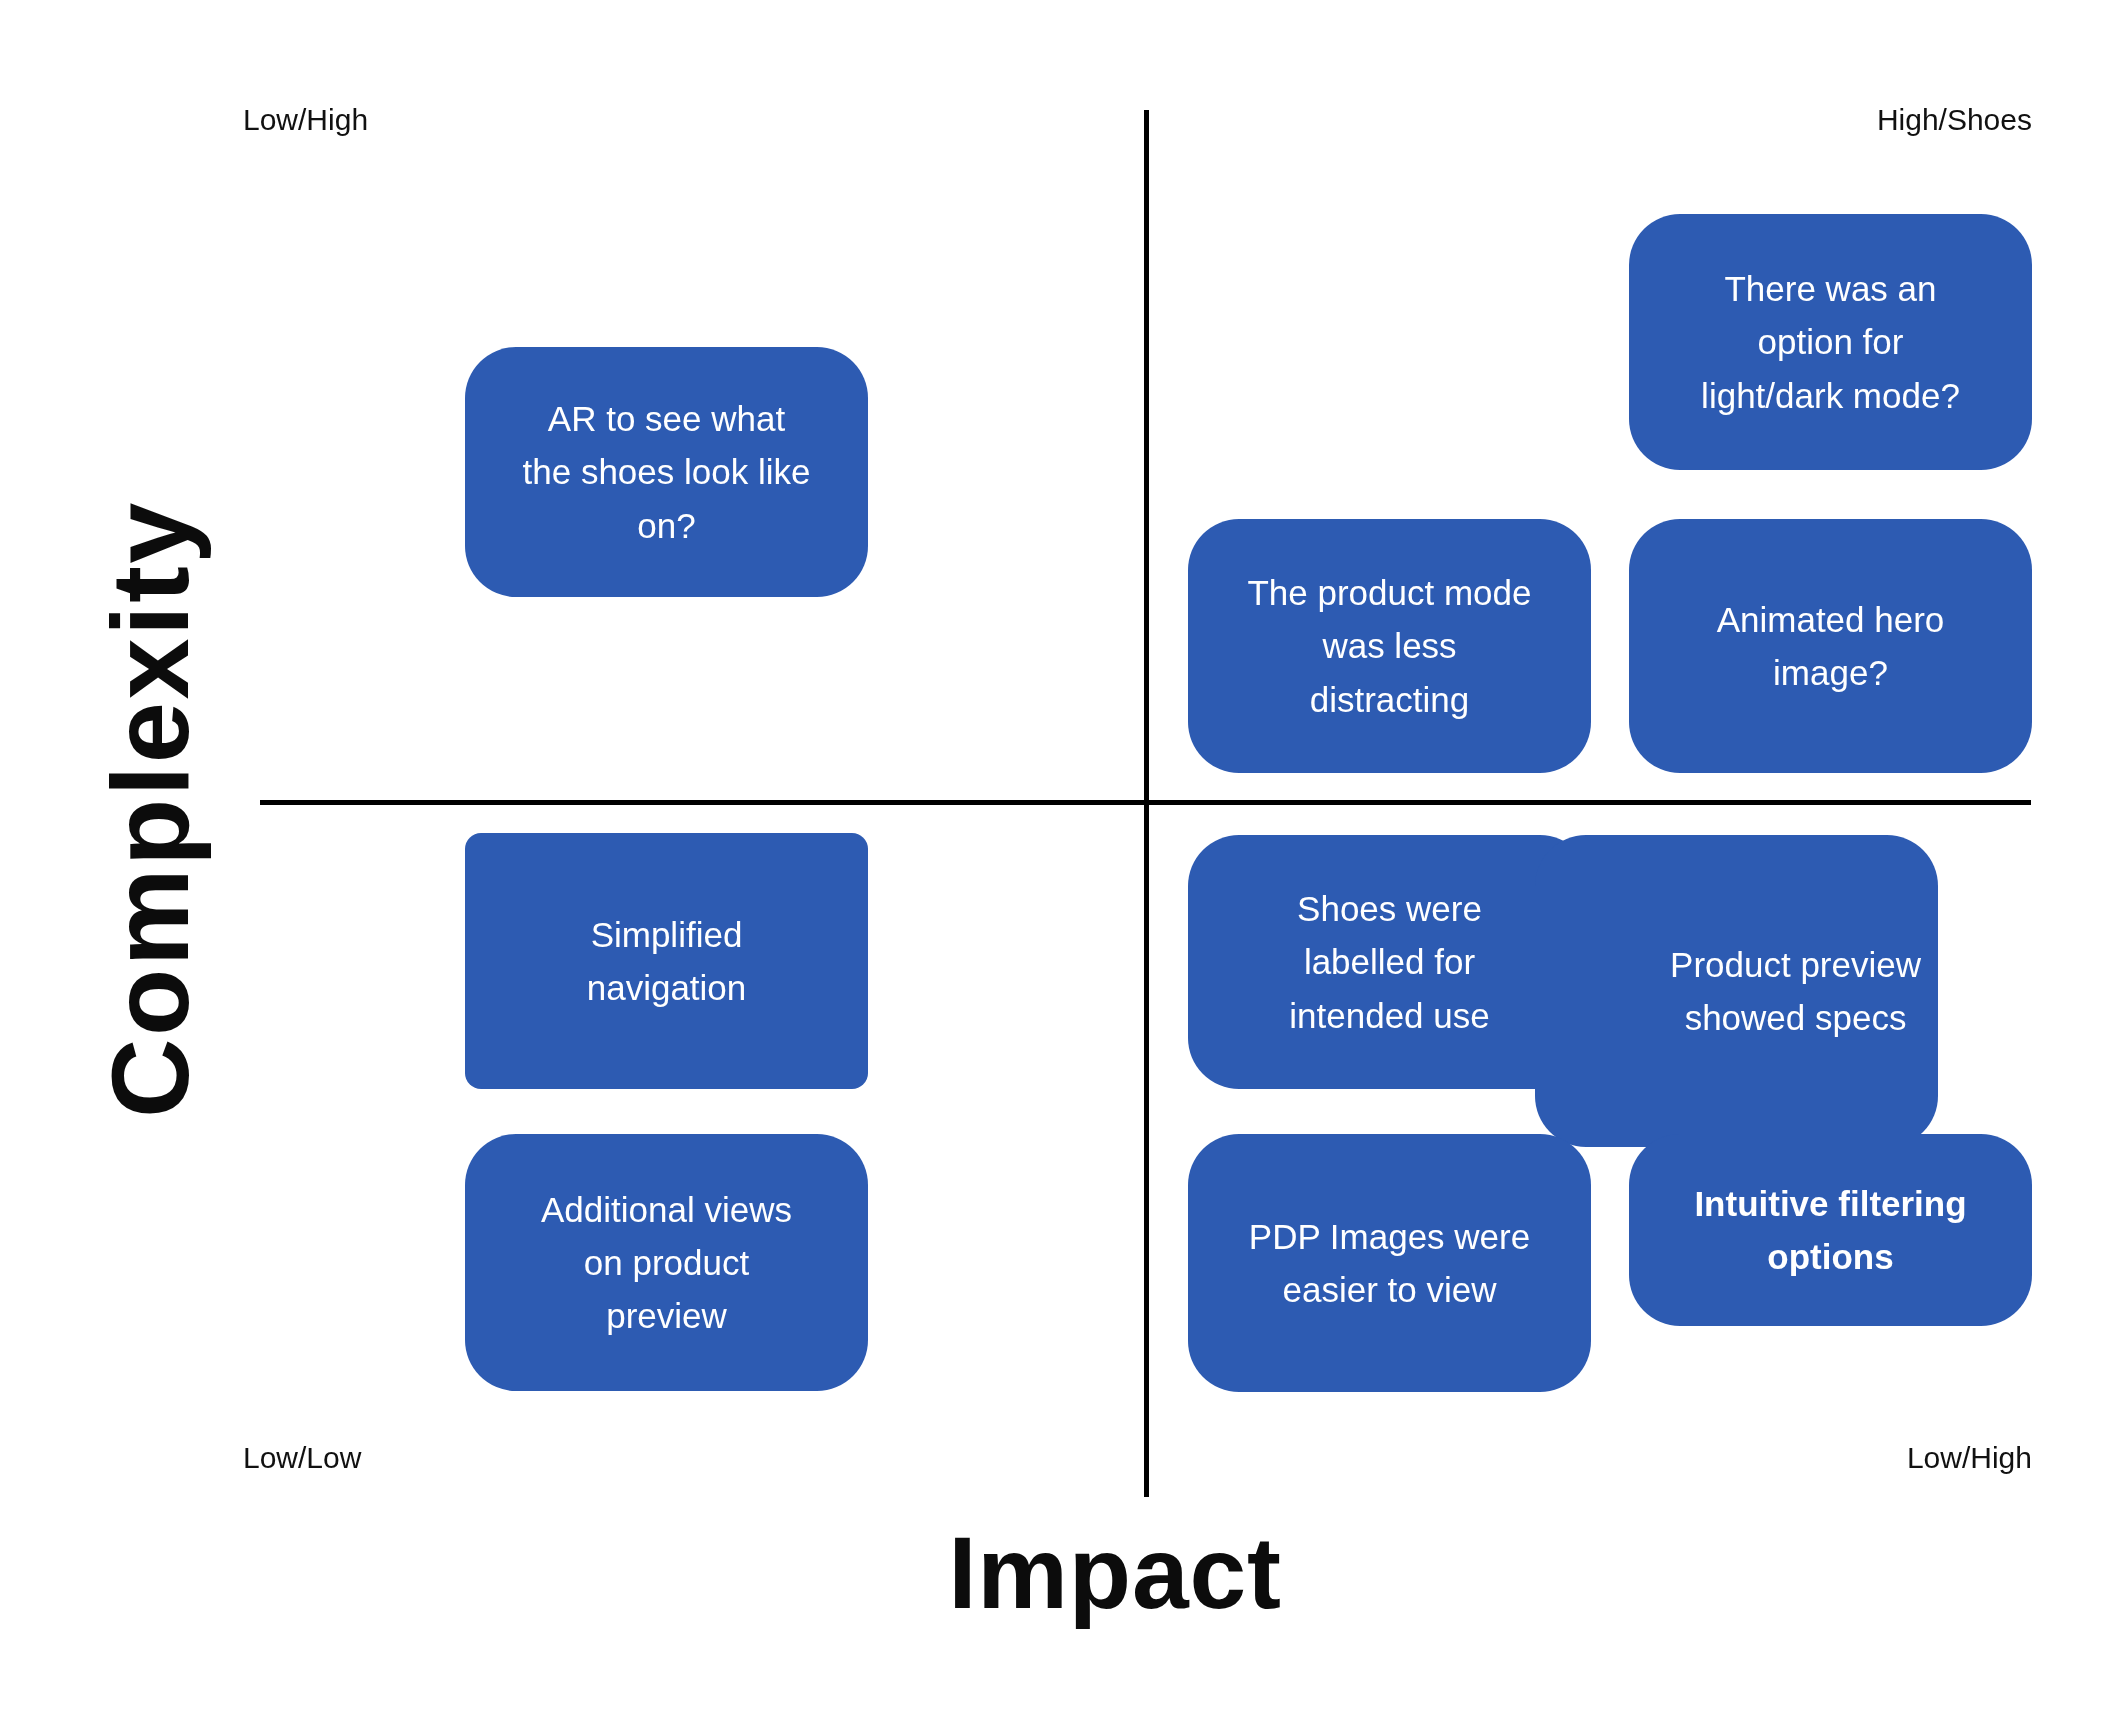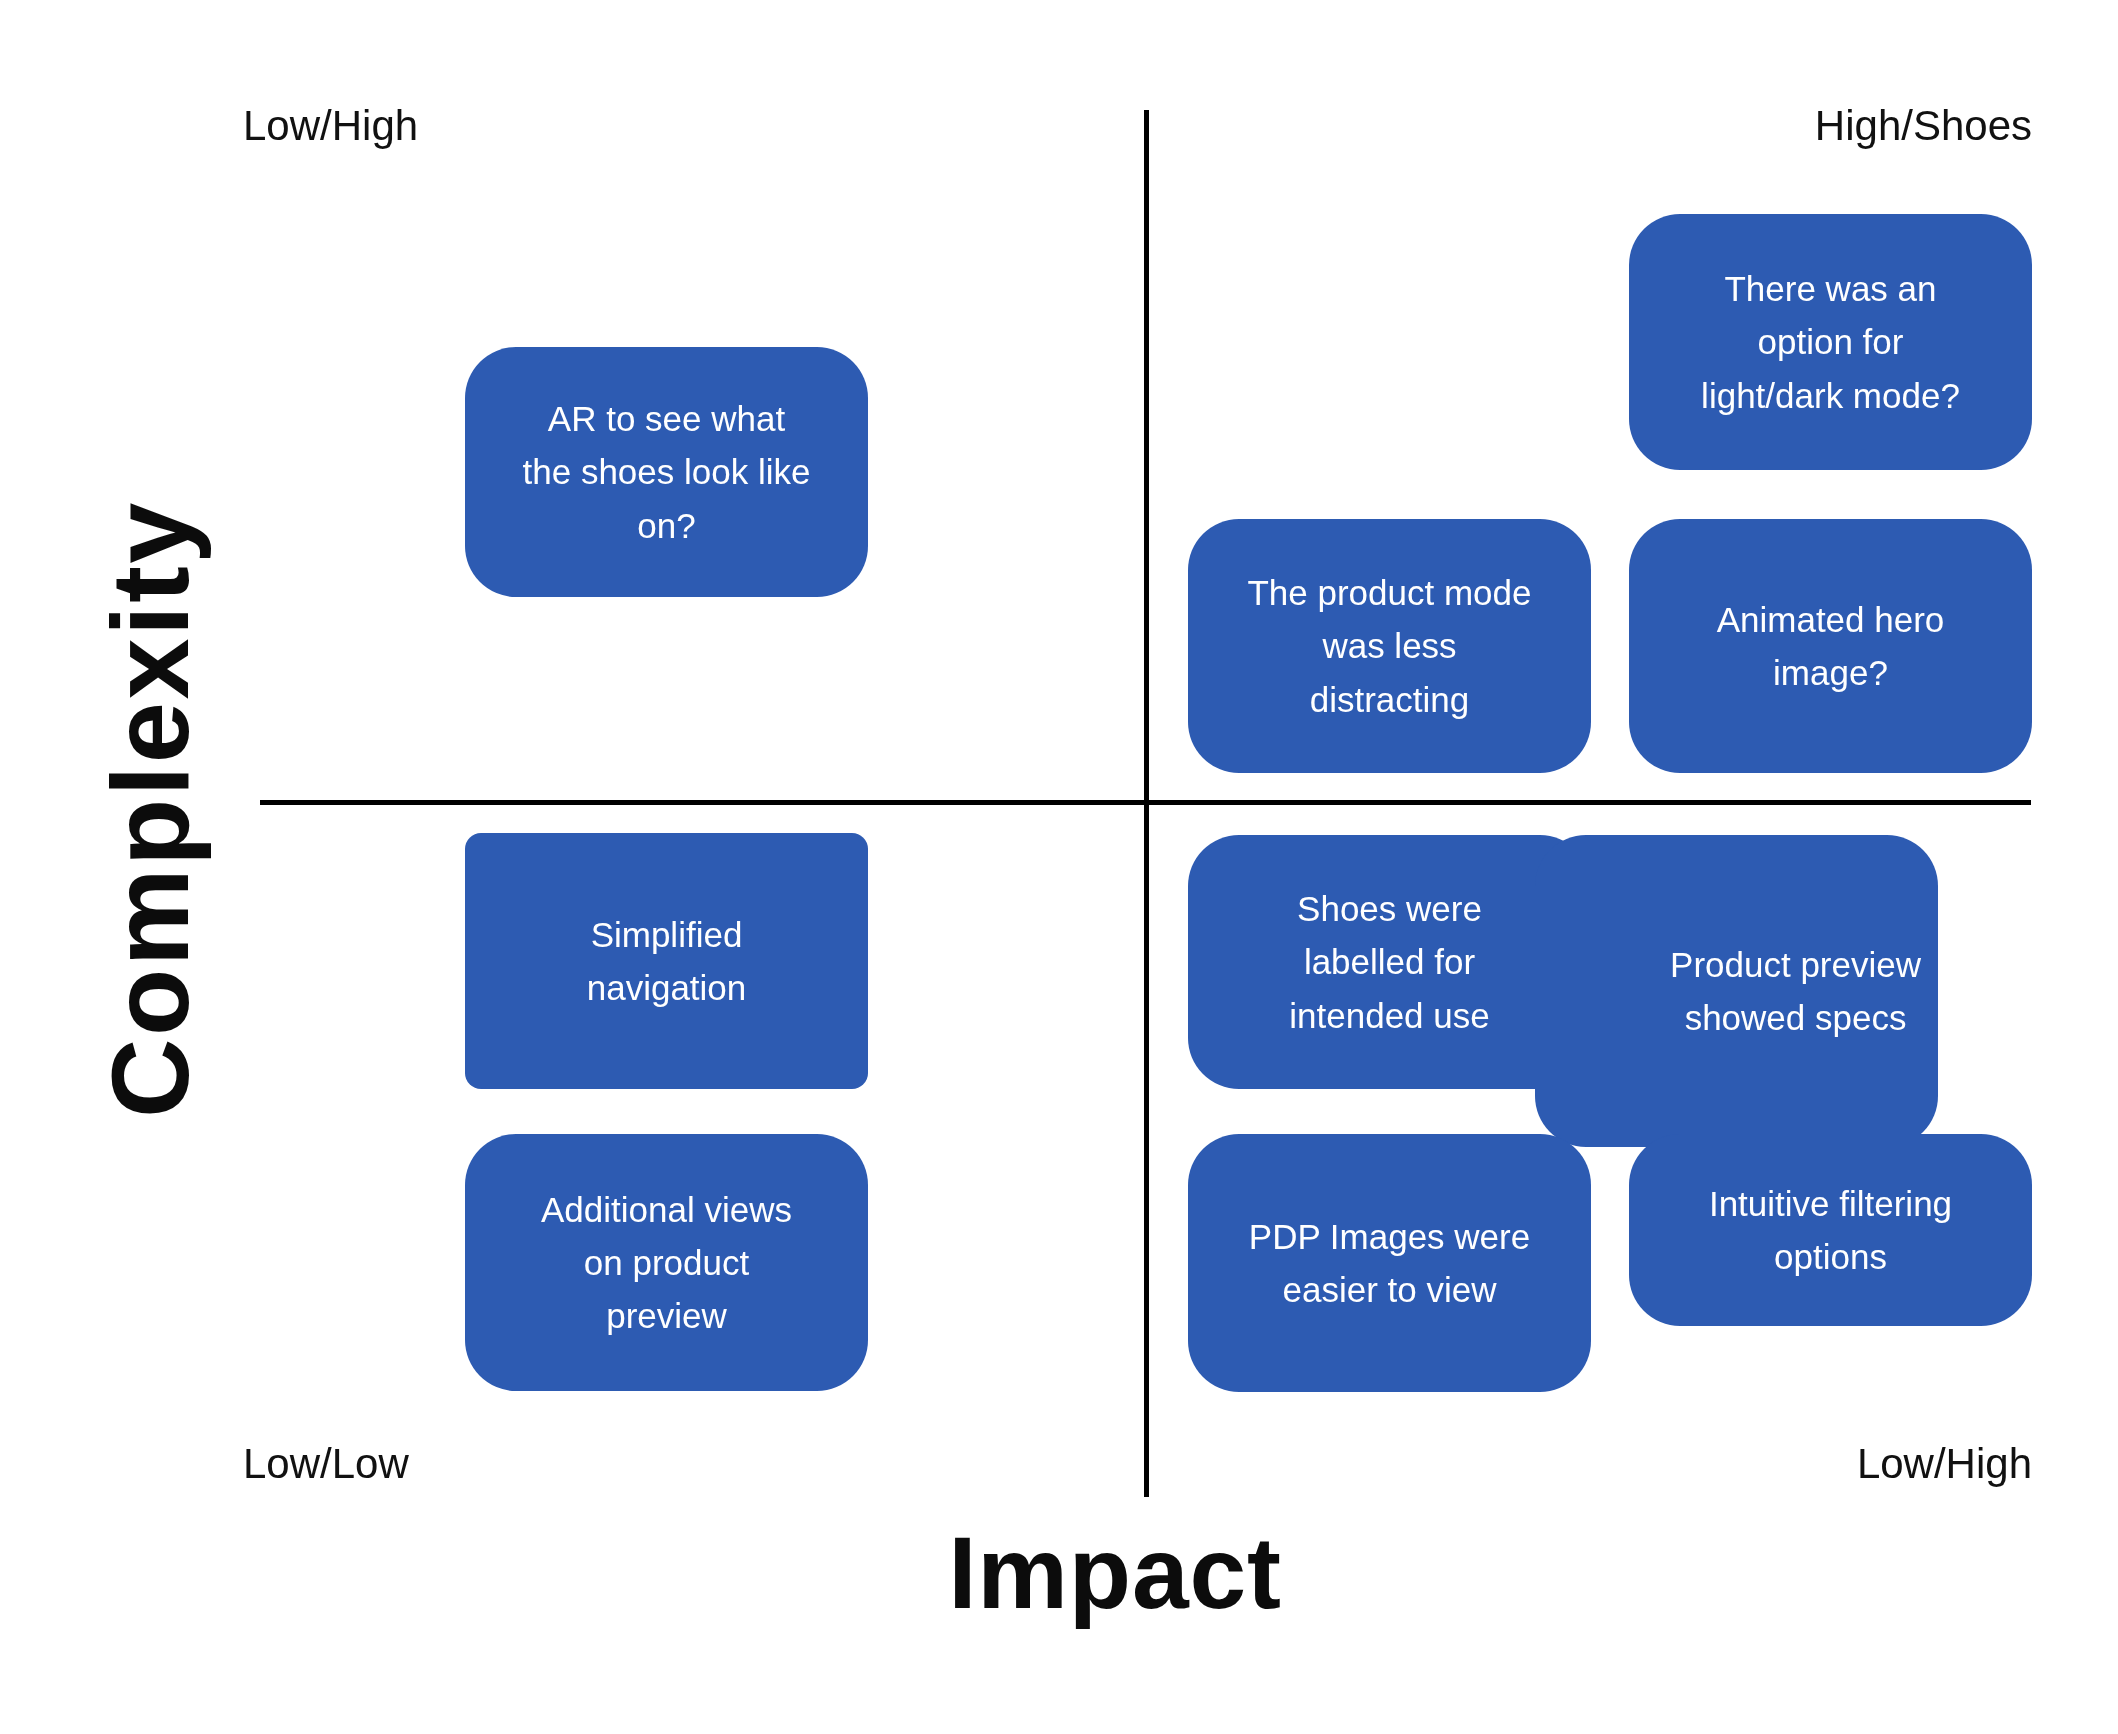--- a/index.html
+++ b/index.html
@@ -17,21 +17,21 @@
     font-family: "Liberation Sans", sans-serif;
     color: var(--text);
     overflow: hidden;
   }
   .axis-line { position: absolute; background: var(--axis-line); }
   .v-line { left: 1144px; top: 110px; width: 5.1px; height: 1387px; }
   .h-line { left: 260px; top: 800px; width: 1771px; height: 5.1px; }
 
   .corner-label {
     position: absolute;
-    font-size: 42px;
+    font-size: 30px;
     line-height: 1.1;
     color: var(--text);
     white-space: nowrap;
   }
   .lbl-tl { left: 243px; top: 103px; }
   .lbl-tr { right: 87px; top: 103px; text-align: right; }
   .lbl-bl { left: 243px; top: 1441px; }
   .lbl-br { right: 87px; top: 1441px; text-align: right; }
 
   .axis-title {
@@ -74,21 +74,21 @@
   .c-tl1 { left: 465px;  top: 347px;  height: 250px; }
   .c-tr1 { left: 1188px; top: 214px;  height: 256px; }
   .c-tr2 { left: 1629px; top: 214px;  height: 256px; }
   .c-tr3 { left: 1188px; top: 519px;  height: 254px; }
   .c-tr4 { left: 1629px; top: 519px;  height: 254px; }
   .c-bl1 { left: 465px;  top: 833px;  height: 256px; border-radius: 16px; }
   .c-bl2 { left: 465px;  top: 1134px; height: 257px; }
   .c-br1 { left: 1188px; top: 835px;  height: 254px; }
   .c-br2 { left: 1535px; top: 835px;  height: 312px; justify-content: flex-end; }
   .c-br3 { left: 1188px; top: 1134px; height: 258px; }
-  .c-br4 { left: 1629px; top: 1134px; height: 192px; }
+  .c-br4 { left: 1629px; top: 1134px; height: 192px; font-weight: bold; }
 </style>
 </head>
 <body>
 
 <div class="canvas">
 
   <div class="axis-line v-line"></div>
   <div class="axis-line h-line"></div>
 
   <div class="corner-label lbl-tl">Low/High</div>

